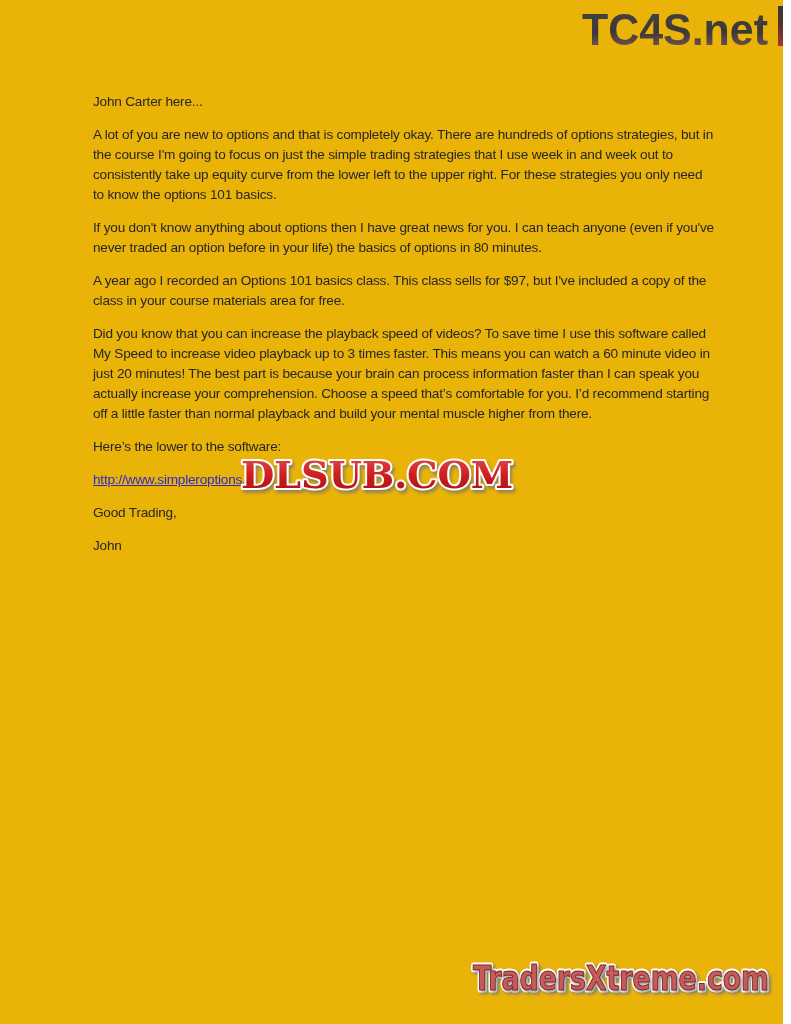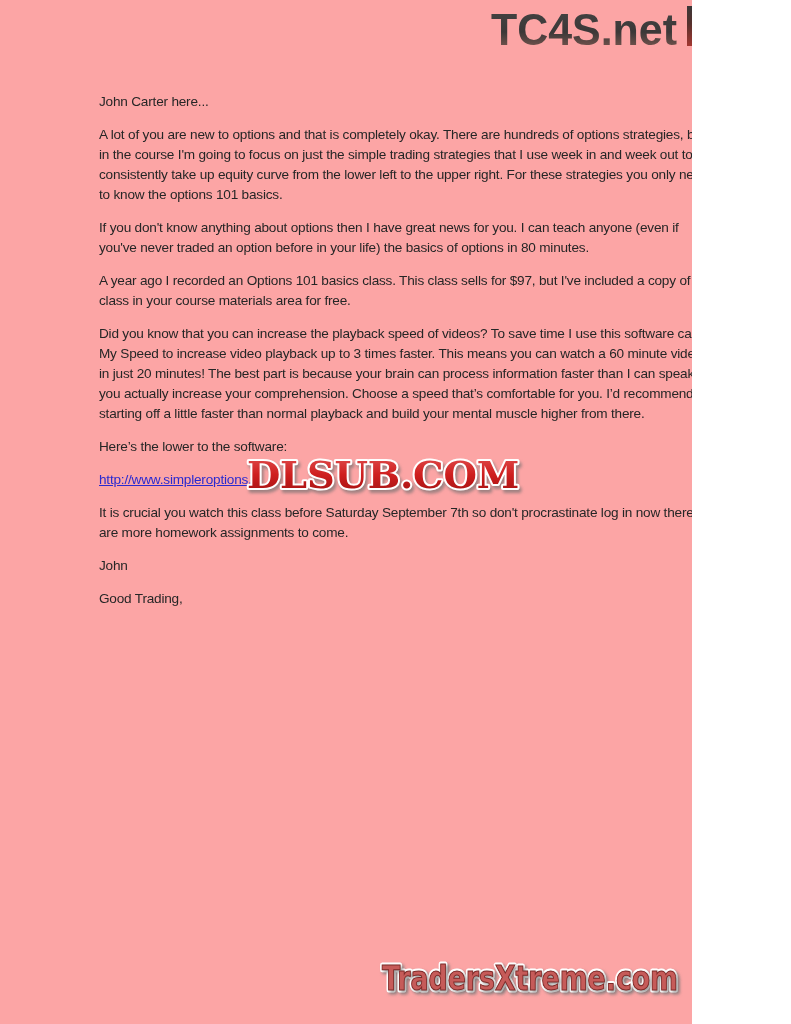--- a/index.html
+++ b/index.html
@@ -1,20 +1,20 @@
 <!DOCTYPE html>
 <html><head>
 <meta charset="utf-8">
 <style>
   html,body{margin:0;padding:0;background:#ffffff;}
   .page{
     position:relative;
-    width:692px;
+    width:783px;
     height:1024px;
-    background:#fca5a5;
+    background:#eab308;
     font-family:"Liberation Sans",sans-serif;
     color:#262626;
     overflow:hidden;
   }
   
   .top-logo{
     position:absolute;
     top:4px;
     right:8px;
     width:195px;
@@ -32,21 +32,21 @@
   .letter{
     position:absolute;
     top:92px;
     left:93px;
     width:622px;
     font-size:13.6px;
     line-height:20px;
     letter-spacing:-0.2px;
   }
   .letter p{
-    margin:0 0 13px 6px;
+    margin:0 0 13px 0;
   }
   .link-line{position:relative;}
   .link-line a{
     color:#2a2ad0;
     text-decoration:underline;
     text-align:right;
   }
   
   .stamp{
     position:absolute;
@@ -108,23 +108,22 @@
               <stop offset="0%" stop-color="#e25555"></stop>
               <stop offset="50%" stop-color="#cf1f1f"></stop>
               <stop offset="100%" stop-color="#9e1111"></stop>
             </linearGradient>
           </defs>
           <text x="9" y="37" font-family="DejaVu Serif, serif" font-weight="bold" font-size="38" textLength="272" lengthAdjust="spacingAndGlyphs" fill="url(#dlsubGrad)" stroke="#ffffff" stroke-width="4" stroke-linejoin="round" paint-order="stroke">DLSUB.COM</text>
         </svg>
       </span>
     </p>
 
-    <p>It is crucial you watch this class before Saturday September 7th so don't procrastinate log in now there are more homework assignments to come.</p>
+    <p>Good Trading,</p>
     <p>John</p>
-    <p>Good Trading,</p>
   </div>
 
   <div class="bottom-logo">
     <svg width="312" height="46" viewBox="0 0 312 46">
       <text x="8" y="33" font-family="DejaVu Sans, sans-serif" font-weight="bold" font-size="33" textLength="296" lengthAdjust="spacingAndGlyphs" fill="#c65b59" stroke="#ffffff" stroke-width="5" stroke-linejoin="round" paint-order="stroke">TradersXtreme.com</text>
       <text x="8" y="33" font-family="DejaVu Sans, sans-serif" font-weight="bold" font-size="33" textLength="296" lengthAdjust="spacingAndGlyphs" fill="#c65b59" stroke="#7d2a28" stroke-width="1">TradersXtreme.com</text>
     </svg>
   </div>
 
 </div>

